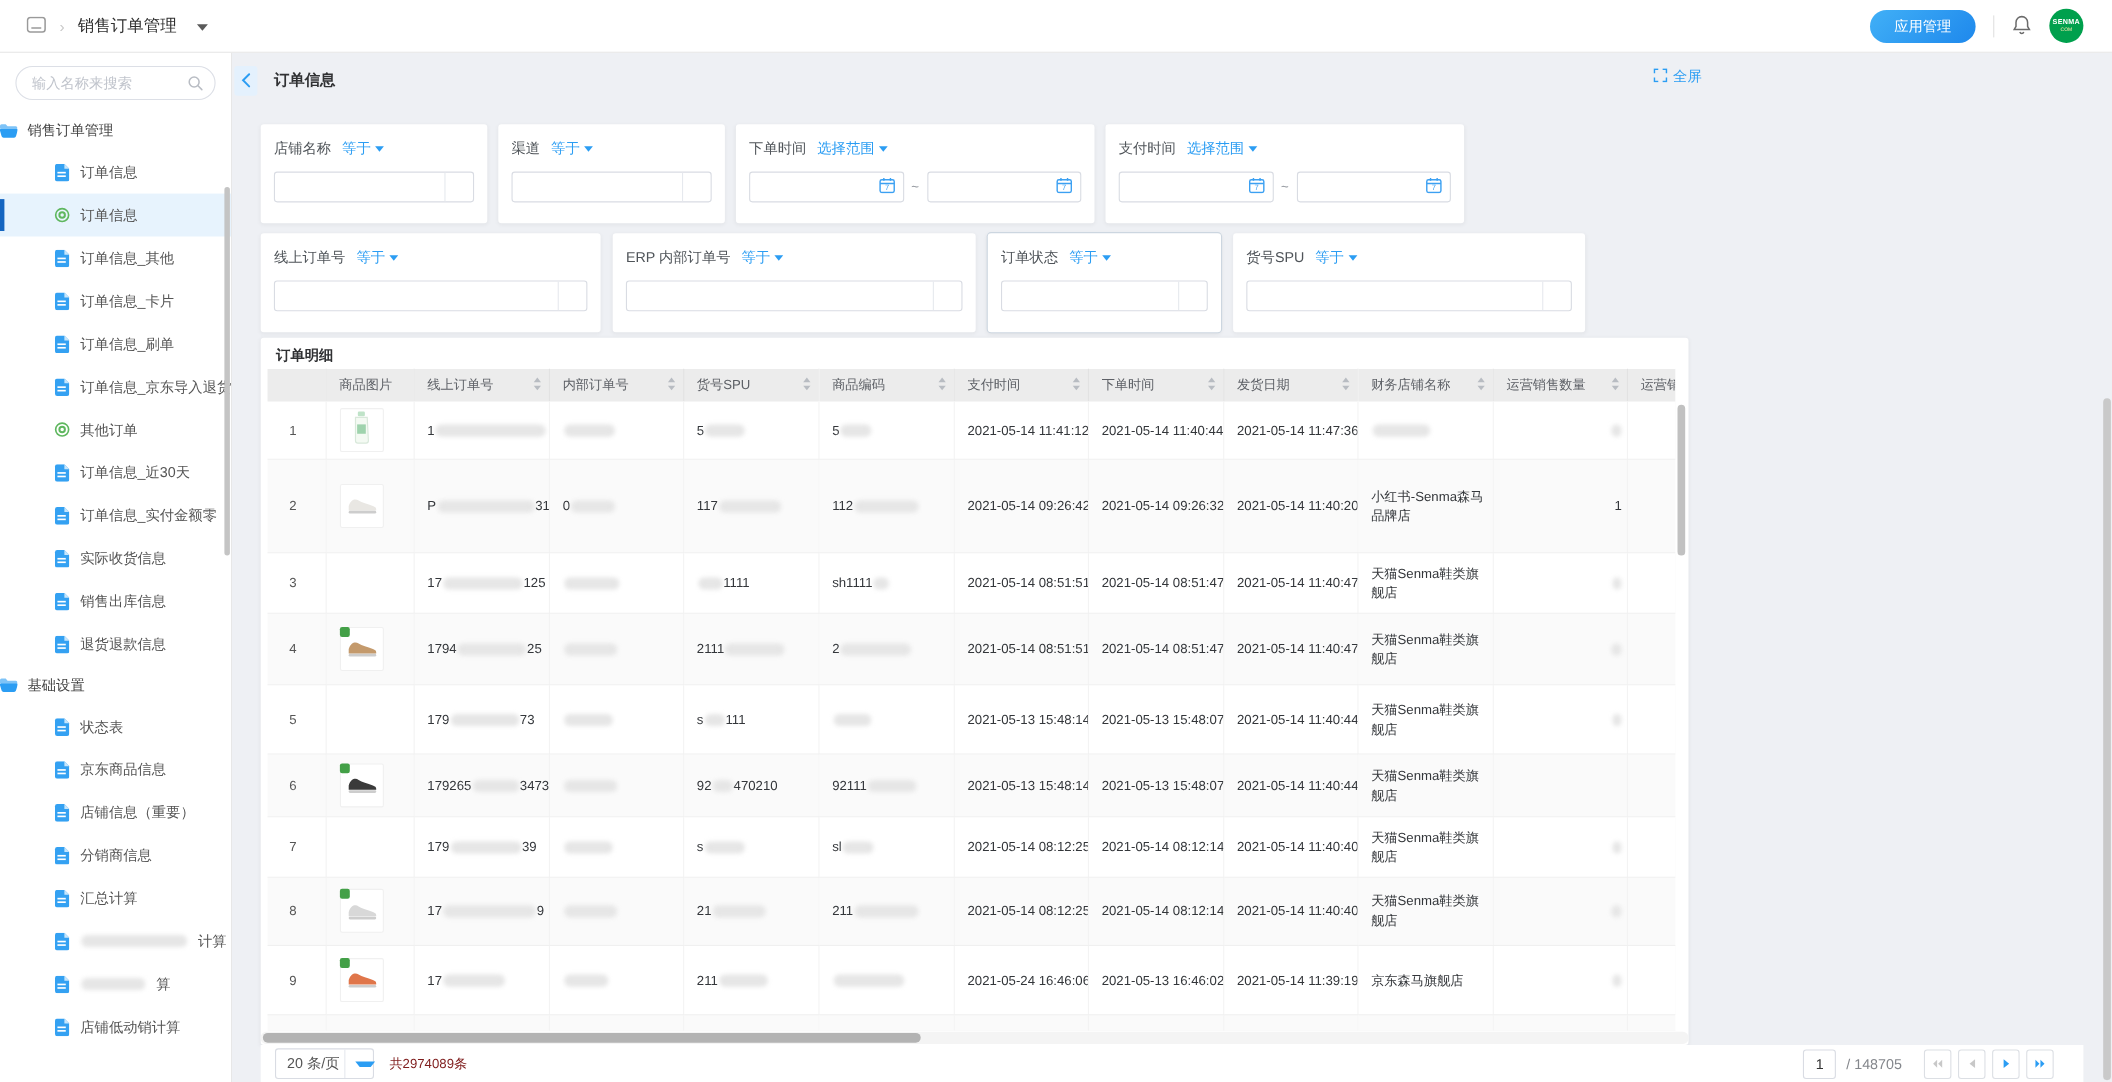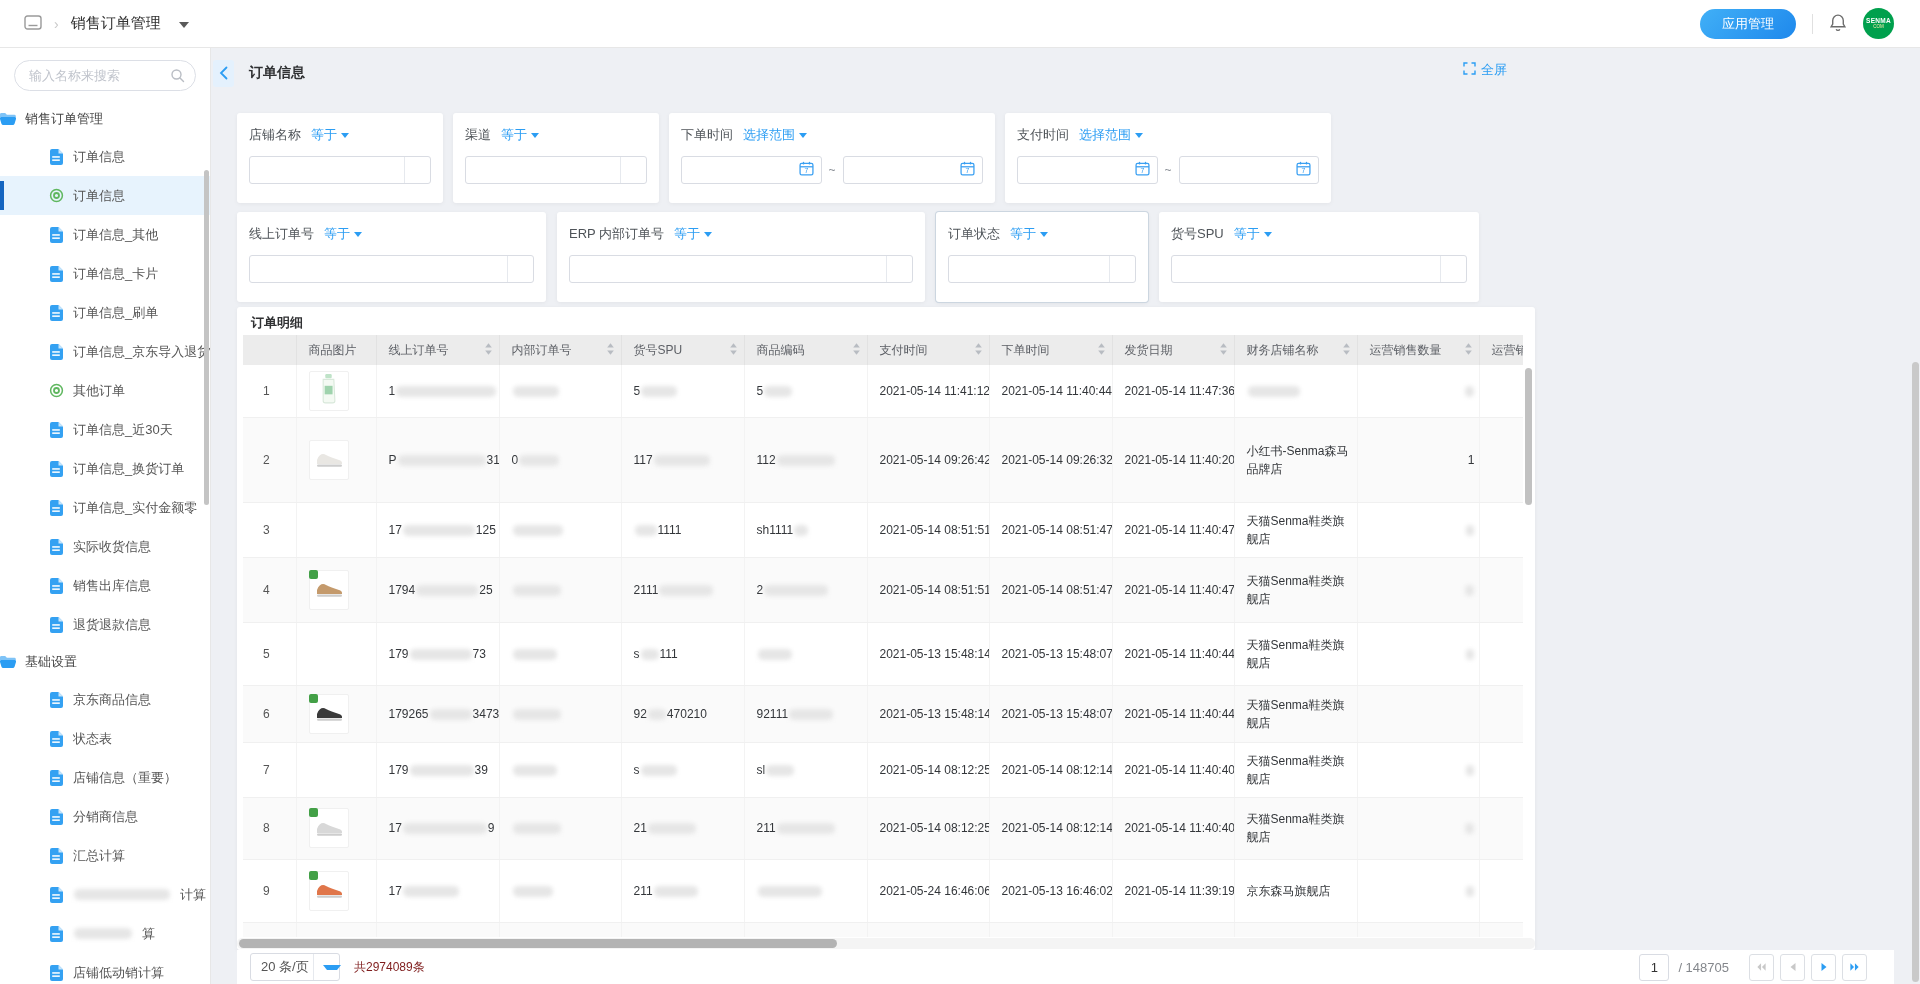--- a/index.html
+++ b/index.html
@@ -30,21 +30,21 @@
   .nav-item.selected { background:#e7f3fd; }
   .nav-item.selected::before { content:""; position:absolute; left:0; top:5px; bottom:5px; width:4px; background:#1565c0; }
   .nico { display:flex; width:16px; justify-content:center; flex:none; }
   .side-thumb { position:absolute; right:1px; top:122px; width:5px; height:335px; background:#c4c4c4; border-radius:3px; }
 
   
   .main { position:absolute; top:48px; left:211px; width:1709px; height:936px; }
   .page-head { position:absolute; top:10px; left:0; right:0; height:30px; display:flex; align-items:center; }
   .back-btn { width:21px; height:27px; background:#e4f1fd; border:none; border-radius:3px; margin-left:2px; cursor:pointer; display:flex; align-items:center; justify-content:center; padding:0; }
   .page-title { font-size:14px; font-weight:bold; color:#303133; margin-left:15px; }
-  .fs-link { position:absolute; left:1252px; top:3px; display:flex; align-items:center; gap:5px; color:#2b9df3; font-size:13px; cursor:pointer; background:none; border:none; font-family:inherit; }
+  .fs-link { position:absolute; left:1292px; top:3px; display:flex; align-items:center; gap:5px; color:#2b9df3; font-size:13px; cursor:pointer; background:none; border:none; font-family:inherit; }
 
   .filter-row { position:absolute; left:26px; display:flex; }
   .filter-row.r1 { top:65px; gap:10px; }
   .filter-row.r2 { top:164px; gap:11px; }
   .fcard { background:#fff; border-radius:3px; height:90px; padding:13px 12px 0 12px; box-shadow:0 1px 4px rgba(0,0,0,.05); }
   .fcard.hl { box-shadow:0 0 0 1px #ccd6e0, 0 1px 4px rgba(0,0,0,.08); }
   .fhead { display:flex; align-items:center; gap:10px; font-size:13px; color:#4f5459; }
   .fop { color:#2b9df3; display:flex; align-items:center; gap:4px; cursor:pointer; }
   .fop .caret-b { display:inline-block; width:0; height:0; border-left:4px solid transparent; border-right:4px solid transparent; border-top:5px solid #2b9df3; }
   .fbody { margin-top:12px; display:flex; align-items:center; gap:7px; }
@@ -217,31 +217,20 @@
       </div>
       <div class="nav-item">
         <span class="nico">
           <svg width="14" height="16" viewBox="0 0 14 16">
             <path d="M1 2a2 2 0 0 1 2-2h6.5L14 4.5V14a2 2 0 0 1-2 2H3a2 2 0 0 1-2-2z" fill="#34a1f2"></path>
             <path d="M9.5 0L14 4.5H9.5z" fill="#c8e6fb"></path>
             <rect x="3.2" y="7.2" width="7.6" height="1.5" fill="#fff"></rect>
             <rect x="3.2" y="10.4" width="7.6" height="1.5" fill="#fff"></rect>
           </svg>
         </span>
-        <span>订单信息_换货订单</span>
-      </div>
-      <div class="nav-item">
-        <span class="nico">
-          <svg width="14" height="16" viewBox="0 0 14 16">
-            <path d="M1 2a2 2 0 0 1 2-2h6.5L14 4.5V14a2 2 0 0 1-2 2H3a2 2 0 0 1-2-2z" fill="#34a1f2"></path>
-            <path d="M9.5 0L14 4.5H9.5z" fill="#c8e6fb"></path>
-            <rect x="3.2" y="7.2" width="7.6" height="1.5" fill="#fff"></rect>
-            <rect x="3.2" y="10.4" width="7.6" height="1.5" fill="#fff"></rect>
-          </svg>
-        </span>
         <span>订单信息_实付金额零</span>
       </div>
       <div class="nav-item">
         <span class="nico">
           <svg width="14" height="16" viewBox="0 0 14 16">
             <path d="M1 2a2 2 0 0 1 2-2h6.5L14 4.5V14a2 2 0 0 1-2 2H3a2 2 0 0 1-2-2z" fill="#34a1f2"></path>
             <path d="M9.5 0L14 4.5H9.5z" fill="#c8e6fb"></path>
             <rect x="3.2" y="7.2" width="7.6" height="1.5" fill="#fff"></rect>
             <rect x="3.2" y="10.4" width="7.6" height="1.5" fill="#fff"></rect>
           </svg>
@@ -281,32 +270,32 @@
       </div>
       <div class="nav-item">
         <span class="nico">
           <svg width="14" height="16" viewBox="0 0 14 16">
             <path d="M1 2a2 2 0 0 1 2-2h6.5L14 4.5V14a2 2 0 0 1-2 2H3a2 2 0 0 1-2-2z" fill="#34a1f2"></path>
             <path d="M9.5 0L14 4.5H9.5z" fill="#c8e6fb"></path>
             <rect x="3.2" y="7.2" width="7.6" height="1.5" fill="#fff"></rect>
             <rect x="3.2" y="10.4" width="7.6" height="1.5" fill="#fff"></rect>
           </svg>
         </span>
+        <span>状态表</span>
+      </div>
+      <div class="nav-item">
+        <span class="nico">
+          <svg width="14" height="16" viewBox="0 0 14 16">
+            <path d="M1 2a2 2 0 0 1 2-2h6.5L14 4.5V14a2 2 0 0 1-2 2H3a2 2 0 0 1-2-2z" fill="#34a1f2"></path>
+            <path d="M9.5 0L14 4.5H9.5z" fill="#c8e6fb"></path>
+            <rect x="3.2" y="7.2" width="7.6" height="1.5" fill="#fff"></rect>
+            <rect x="3.2" y="10.4" width="7.6" height="1.5" fill="#fff"></rect>
+          </svg>
+        </span>
         <span>京东商品信息</span>
-      </div>
-      <div class="nav-item">
-        <span class="nico">
-          <svg width="14" height="16" viewBox="0 0 14 16">
-            <path d="M1 2a2 2 0 0 1 2-2h6.5L14 4.5V14a2 2 0 0 1-2 2H3a2 2 0 0 1-2-2z" fill="#34a1f2"></path>
-            <path d="M9.5 0L14 4.5H9.5z" fill="#c8e6fb"></path>
-            <rect x="3.2" y="7.2" width="7.6" height="1.5" fill="#fff"></rect>
-            <rect x="3.2" y="10.4" width="7.6" height="1.5" fill="#fff"></rect>
-          </svg>
-        </span>
-        <span>状态表</span>
       </div>
       <div class="nav-item">
         <span class="nico">
           <svg width="14" height="16" viewBox="0 0 14 16">
             <path d="M1 2a2 2 0 0 1 2-2h6.5L14 4.5V14a2 2 0 0 1-2 2H3a2 2 0 0 1-2-2z" fill="#34a1f2"></path>
             <path d="M9.5 0L14 4.5H9.5z" fill="#c8e6fb"></path>
             <rect x="3.2" y="7.2" width="7.6" height="1.5" fill="#fff"></rect>
             <rect x="3.2" y="10.4" width="7.6" height="1.5" fill="#fff"></rect>
           </svg>
         </span>
@@ -496,21 +485,21 @@
           </span>
         </div>
         <div class="fbody">
           <div class="fselect">
             <span class="fsel-arrow">
               <span class="caret-b"></span>
             </span>
           </div>
         </div>
       </div>
-      <div class="fcard" style="width: 368px;">
+      <div class="fcard" style="width: 330px;">
         <div class="fhead">
           <span>ERP 内部订单号</span>
           <span class="fop">
             <span>等于</span>
             <span class="caret-b"></span>
           </span>
         </div>
         <div class="fbody">
           <div class="fselect">
             <span class="fsel-arrow">

